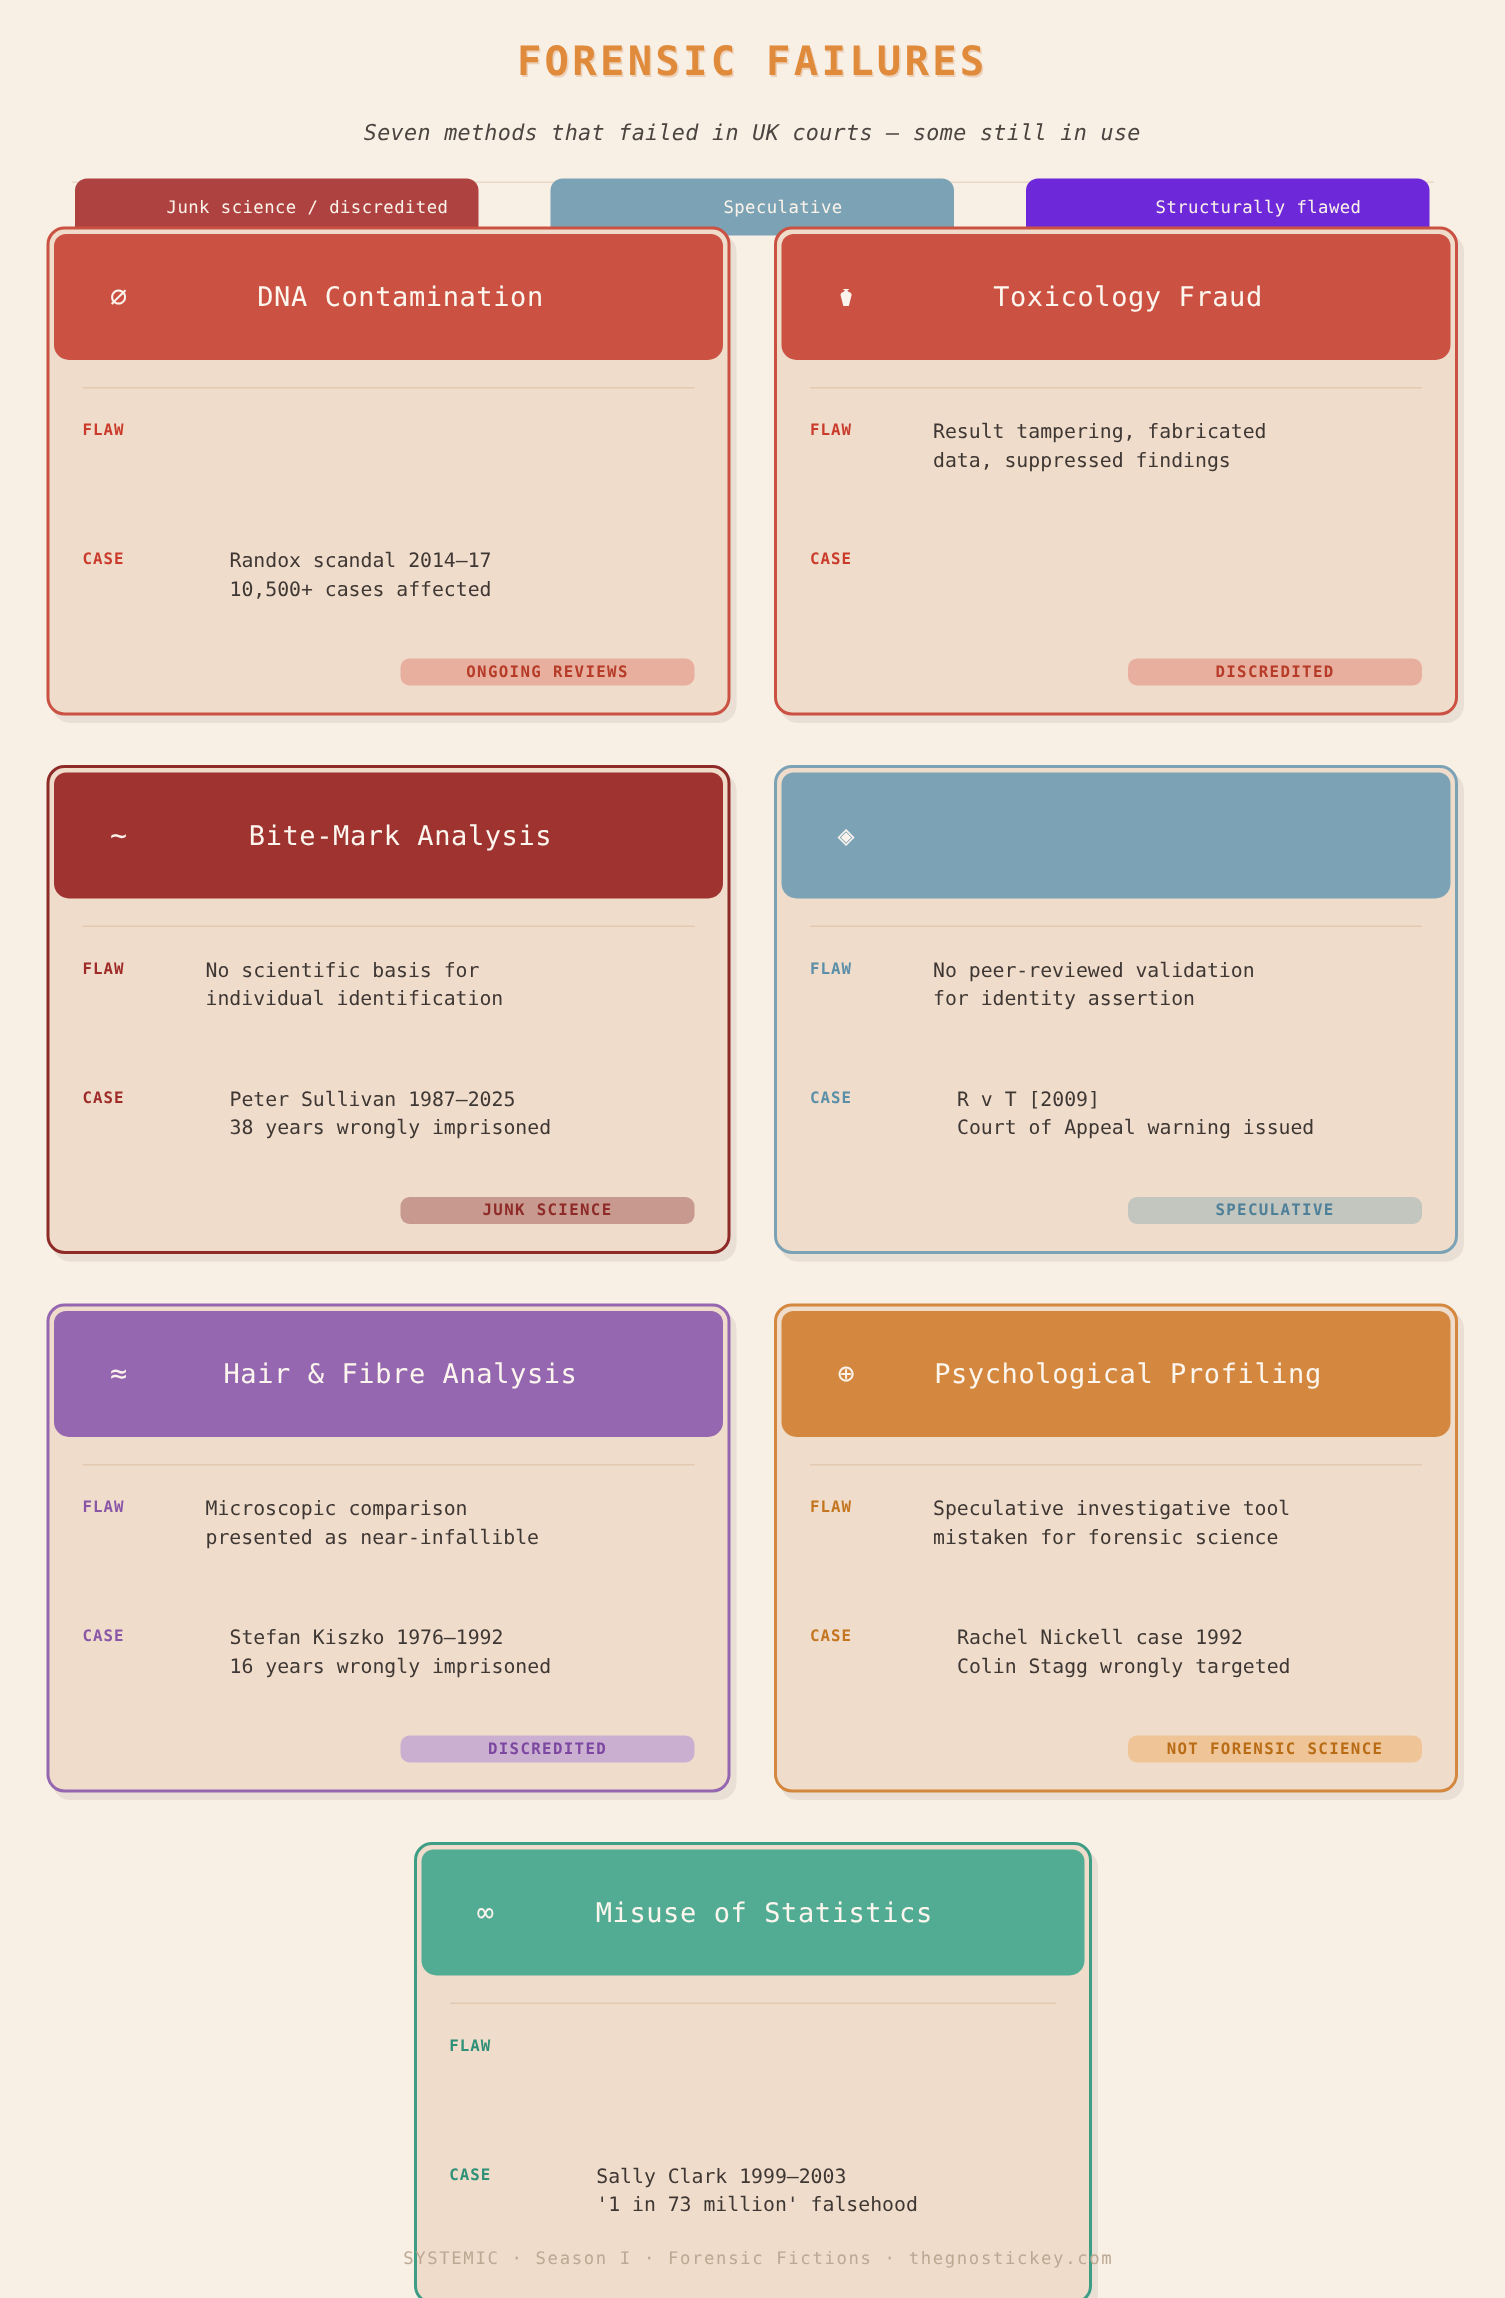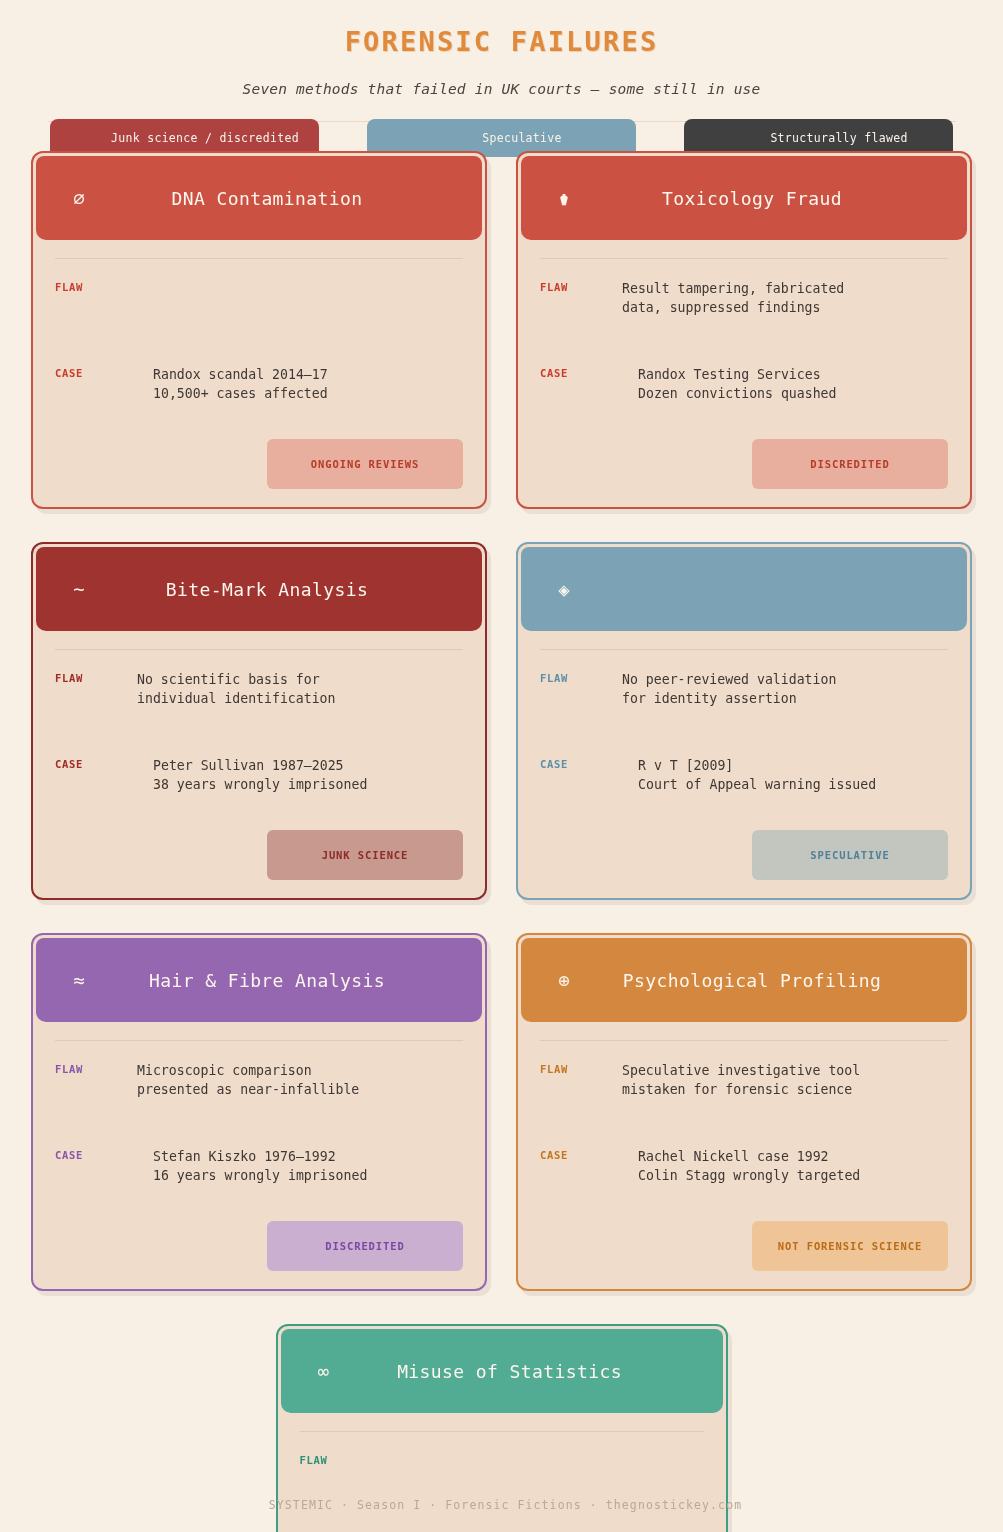--- a/index.html
+++ b/index.html
@@ -172,21 +172,21 @@
   }
 
   .badge-wrap {
     margin-top: auto;
     display: flex;
     justify-content: flex-end;
   }
 
   .badge {
     width: 196px;
-    height: 50px;
+    height: 18px;
     border-radius: 6px;
     display: flex;
     align-items: center;
     justify-content: center;
     font-size: 10.5px;
     font-weight: bold;
     letter-spacing: 0.9px;
   }
 
   
@@ -213,21 +213,21 @@
     <div class="hrule"></div>
   </div>
 
   <div class="legend" id="legend">
       <div class="legend-chip" style="background: rgb(173, 66, 64);">
         <span>Junk science / discredited</span>
       </div>
       <div class="legend-chip" style="background: rgb(123, 163, 181);">
         <span>Speculative</span>
       </div>
-      <div class="legend-chip" style="background: #404040;">
+      <div class="legend-chip" style="background: #6d28d9;">
         <span>Structurally flawed</span>
       </div>
     </div>
 
   <div class="grid" id="grid">
       <div class="card" style="border-color: rgb(203, 82, 66);">
         <div class="card-head" style="background: rgb(203, 82, 66);">
           <div class="card-icon">∅</div>
           <div class="card-title">DNA Contamination</div>
         </div>
@@ -253,22 +253,20 @@
         </div>
         <div class="card-body">
           <div class="sep"></div>
           <div class="row flaw">
             <div class="row-label" style="color: rgb(203, 59, 43);">FLAW</div>
             <div class="row-text">Result tampering, fabricated
 data, suppressed findings</div>
           </div>
           <div class="row case">
             <div class="row-label" style="color: rgb(203, 59, 43);">CASE</div>
-            <div class="row-text">Randox Testing Services
-Dozen convictions quashed</div>
           </div>
           <div class="badge-wrap">
             <div class="badge" style="background: rgb(232, 174, 158); color: rgb(182, 59, 40);">DISCREDITED</div>
           </div>
         </div>
       </div>
       <div class="card" style="border-color: rgb(142, 43, 40);">
         <div class="card-head" style="background: rgb(158, 51, 48);">
           <div class="card-icon">~</div>
           <div class="card-title">Bite-Mark Analysis</div>

